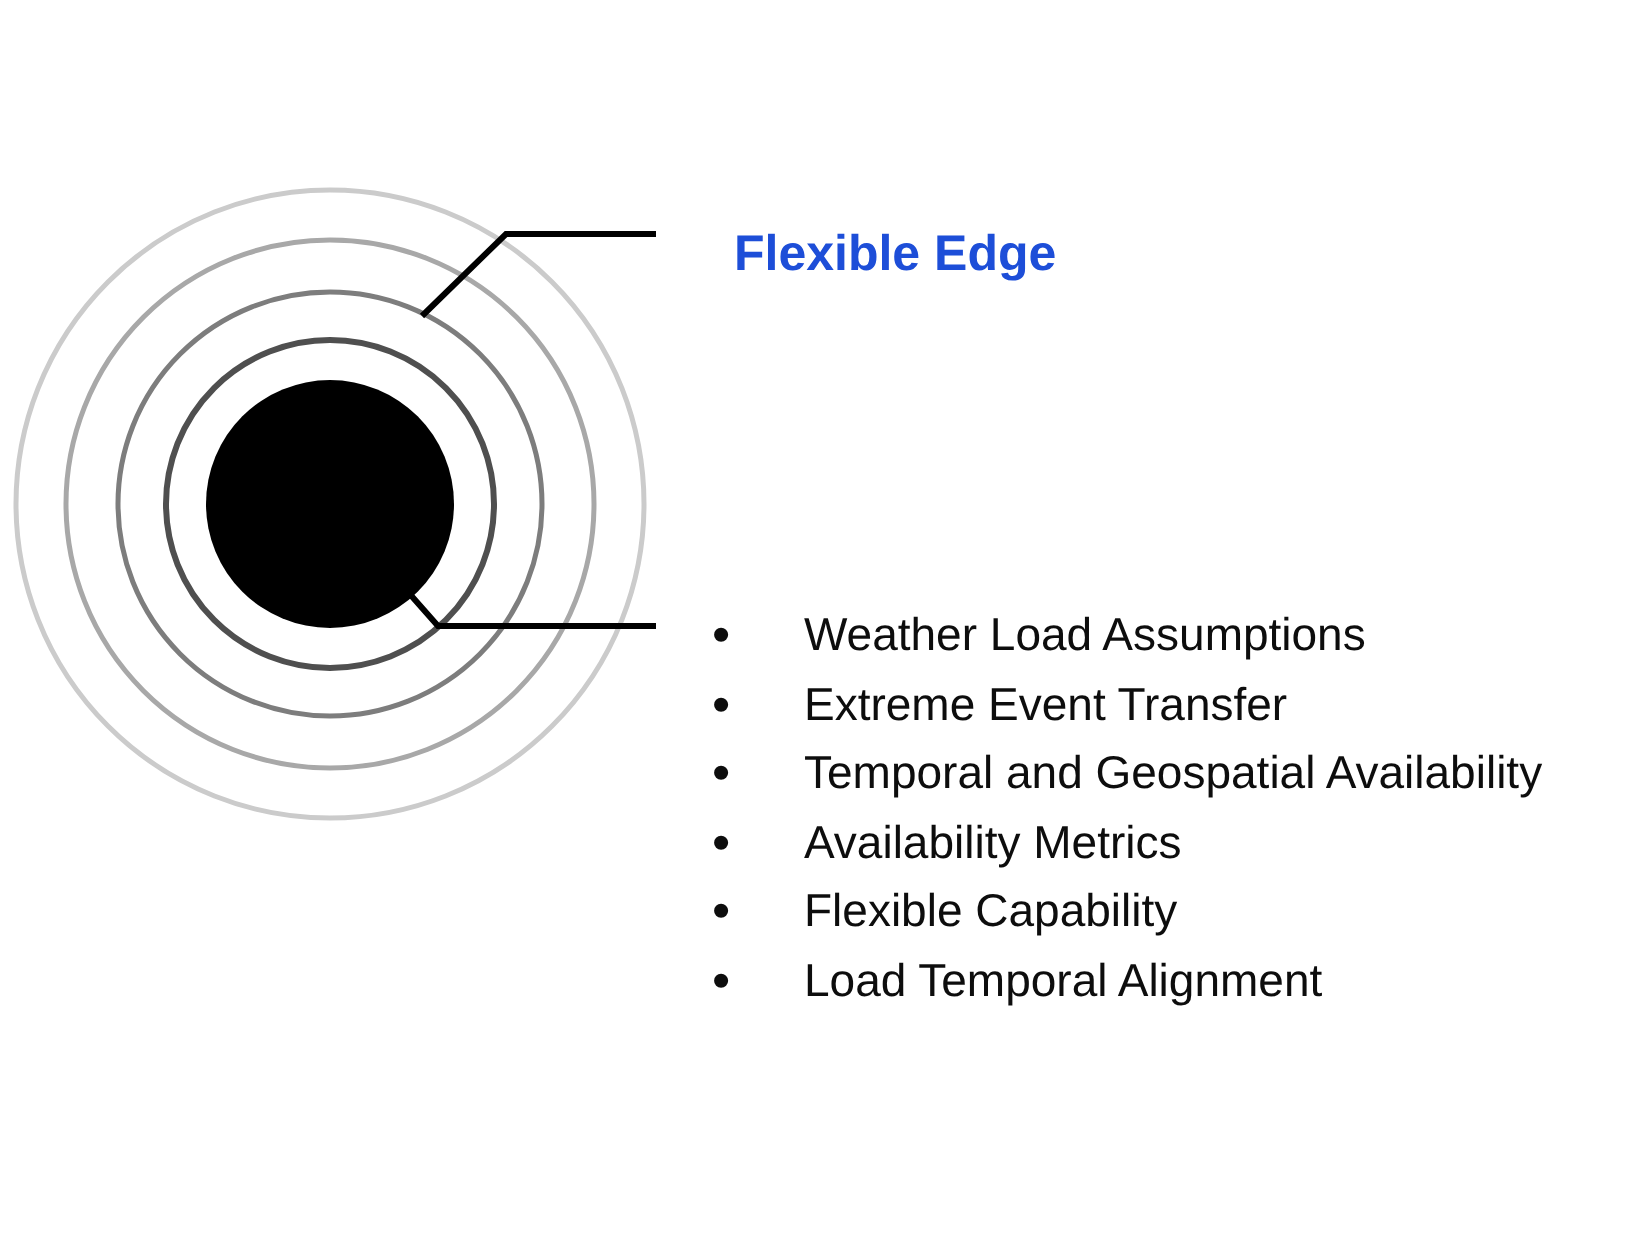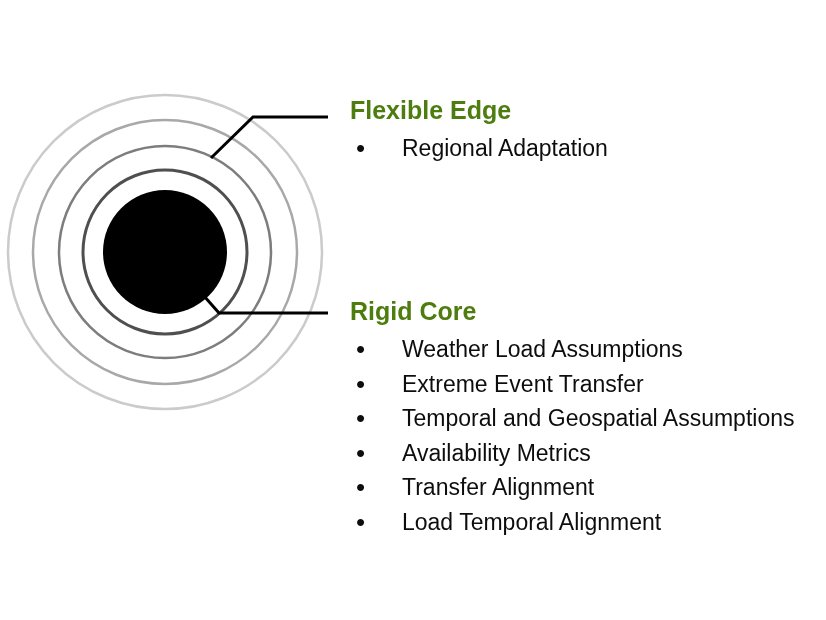--- a/index.html
+++ b/index.html
@@ -21,25 +21,25 @@
     left: 0;
     top: 0;
   }
   .section {
     position: absolute;
     left: 350px;
   }
   .section-flexible { top: 94px; }
   .section-rigid   { top: 295px; }
   .section h2 {
-    margin: 0;
+    margin: 17px;
     font-size: 25px;
     line-height: 32px;
     font-weight: bold;
-    color: #4d7c0f;
+    color: #1d4ed8;
     white-space: nowrap;
   }
   .section ul {
     list-style: none;
     margin: 5px 0 0 0;
     padding: 0;
   }
   .section li {
     position: relative;
     padding-left: 52px;
@@ -72,43 +72,39 @@
 
     <circle cx="165" cy="252" r="62" fill="#000000"></circle>
 
     <polyline points="211,158 253,117 328,117" fill="none" stroke-width="3" stroke="#000000"></polyline>
     <polyline points="204,296 219,313 328,313" fill="none" stroke-width="3" stroke="#000000"></polyline>
   </svg>
 
   <div class="section section-flexible">
     <h2>Flexible Edge</h2>
     <ul>
-      <li>
-        <span>Regional Adaptation</span>
-      </li>
     </ul>
   </div>
 
   <div class="section section-rigid">
-    <h2>Rigid Core</h2>
     <ul>
       <li>
         <span>Weather Load Assumptions</span>
       </li>
       <li>
         <span>Extreme Event Transfer</span>
       </li>
       <li>
-        <span>Temporal and Geospatial Assumptions</span>
+        <span>Temporal and Geospatial Availability</span>
       </li>
       <li>
         <span>Availability Metrics</span>
       </li>
       <li>
-        <span>Transfer Alignment</span>
+        <span>Flexible Capability</span>
       </li>
       <li>
         <span>Load Temporal Alignment</span>
       </li>
     </ul>
   </div>
 
 </div>
 
 </body></html>

